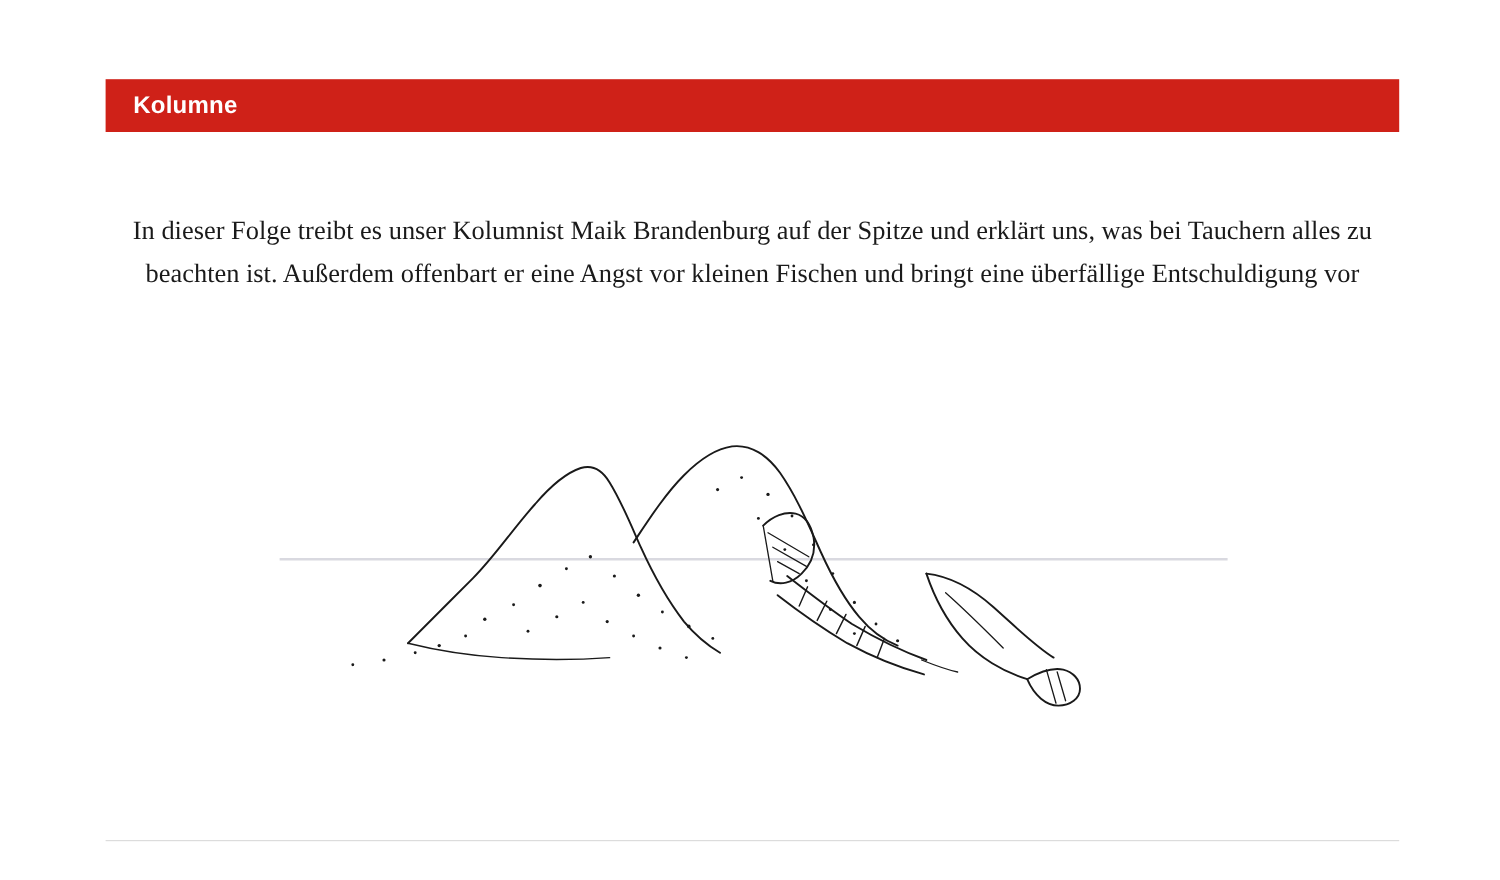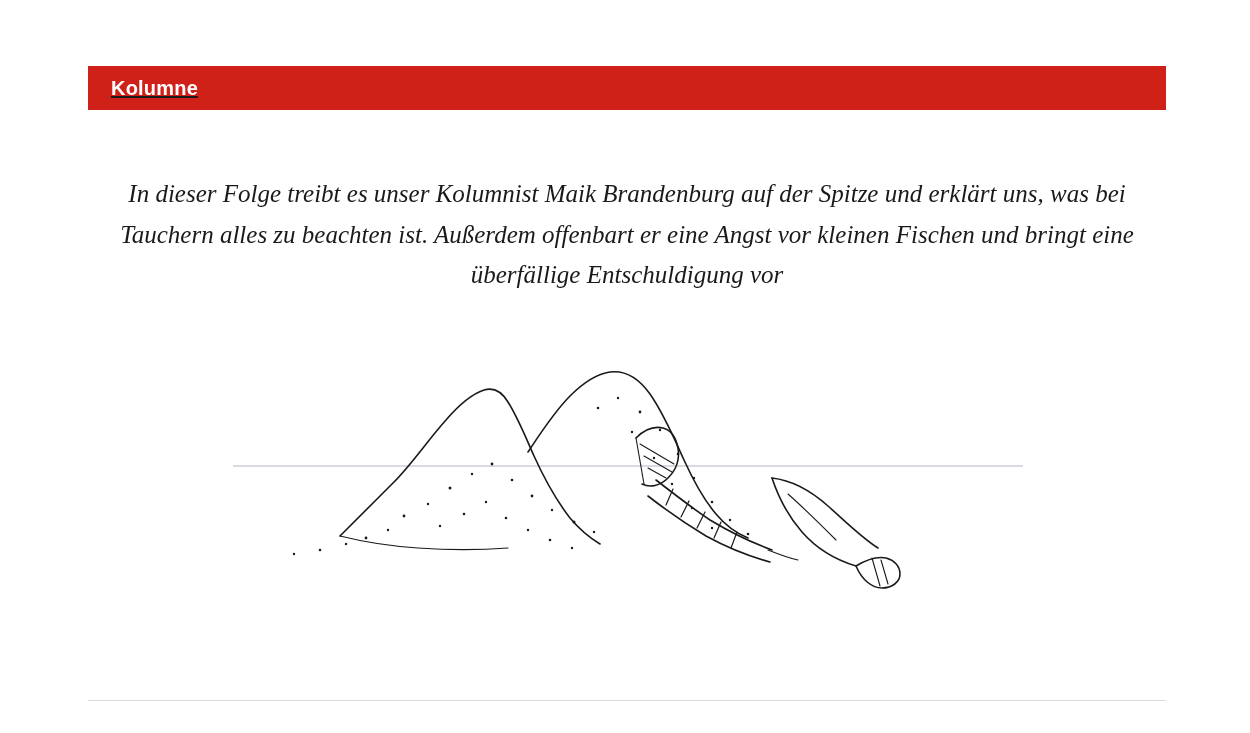--- a/index.html
+++ b/index.html
@@ -26,21 +26,20 @@
   
   .category-bar {
     position: absolute;
     left: 88px;
     top: 66px;
     width: 1078px;
     height: 44px;
     background: #cf2118;
     display: flex;
     align-items: center;
-    text-decoration: underline;
   }
   .category-label {
     color: #ffffff;
     font-family: "Liberation Sans", sans-serif;
     font-weight: bold;
     font-size: 20px;
     letter-spacing: 0.2px;
     padding-left: 23px;
     line-height: 1;
   }
@@ -63,22 +62,21 @@
     letter-spacing: 0.2px;
   }
   .headline .issue-number {
     font-style: italic;
   }
 
   .standfirst {
     margin: 24px auto 0 auto;
     width: 1075px;
     font-family: "Liberation Serif", serif;
-    font-style: italic;
-    font-size: 25px;
+    font-size: 22px;
     line-height: 1.62;
     color: #1a1a1a;
     text-align: center;
   }
 
   
   .illustration-wrap {
     position: absolute;
     left: 88px;
     top: 368px;

